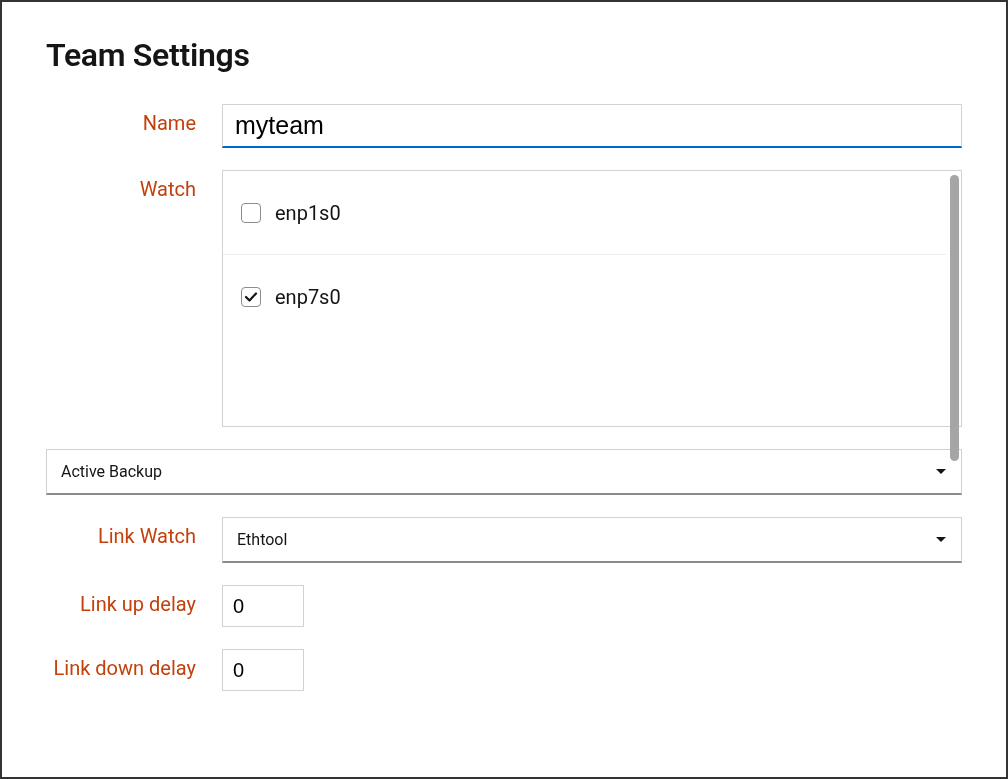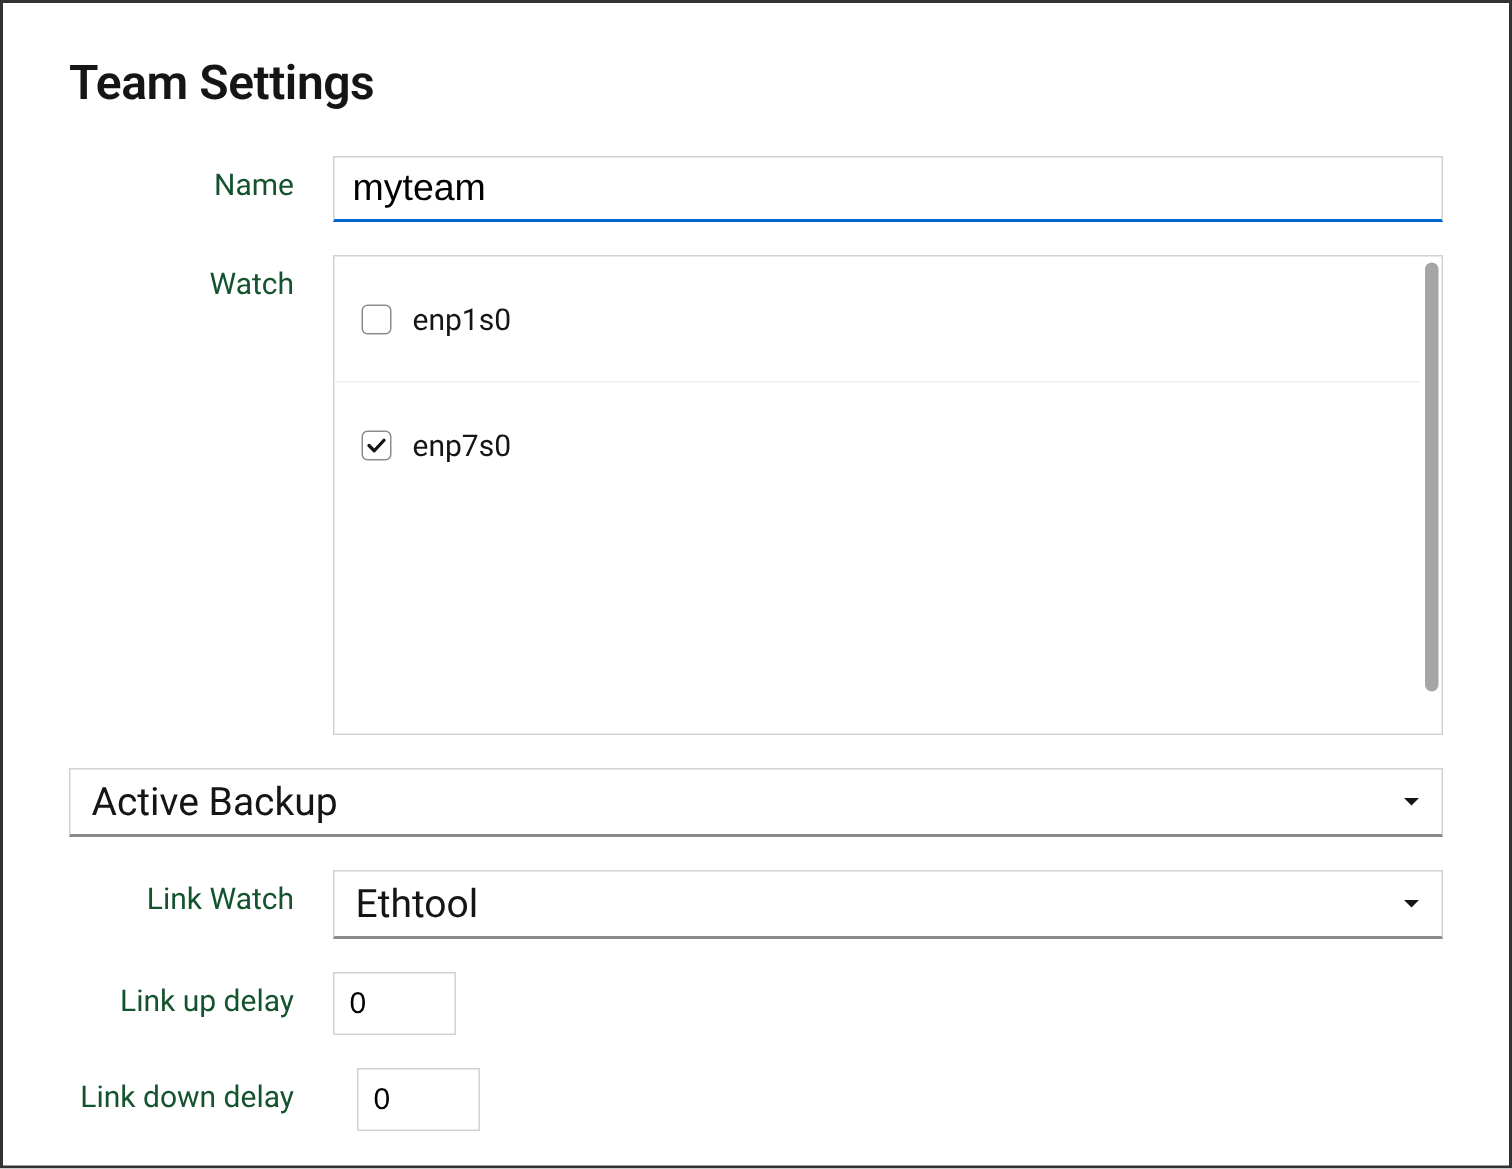--- a/index.html
+++ b/index.html
@@ -29,21 +29,21 @@
     display: flex;
     align-items: flex-start;
     margin-bottom: 22px;
   }
   .label-cell {
     width: 176px;
     text-align: right;
     padding-right: 26px;
     padding-top: 7px;
     font-size: 20px;
-    color: #14532d;
+    color: #c2410c;
     flex-shrink: 0;
   }
   .field-cell {
     flex: 1;
     min-width: 0;
   }
   .text-input {
     width: 100%;
     height: 44px;
     border: 1px solid #d2d2d2;
@@ -57,21 +57,21 @@
     width: 82px;
     height: 42px;
     border: 1px solid #d2d2d2;
     font-size: 20px;
     padding: 4px 10px;
     background: #fff;
     outline: none;
   }
   .ports-box {
     border: 1px solid #d2d2d2;
-    height: 320px;
+    height: 257px;
     position: relative;
     background: #fff;
   }
   .ports-scroll {
     position: absolute;
     left: 0; top: 0; right: 15px; bottom: 0;
     overflow-y: auto;
   }
   .ports-scrollbar {
     position: absolute;
@@ -104,21 +104,21 @@
   .port-label { font-size: 20px; }
   .select {
     width: 100%;
     height: 46px;
     border: 1px solid #d2d2d2;
     border-bottom: 2px solid #8a8a8a;
     display: flex;
     align-items: center;
     justify-content: space-between;
     padding: 0 14px;
-    font-size: 26px;
+    font-size: 16px;
     background: #fff;
     cursor: pointer;
   }
   .select .caret svg { display: block; }
 </style>
 </head>
 <body>
 
 <div class="window">
   <div class="page">
@@ -181,21 +181,21 @@
       </div>
     </div>
 
     <div class="form-row">
       <div class="label-cell">Link up delay</div>
       <div class="field-cell">
         <input class="number-input" type="text" value="0" style="">
       </div>
     </div>
 
-    <div class="form-row" style="margin-bottom:0;gap:16px;">
+    <div class="form-row" style="margin-bottom:0;">
       <div class="label-cell">Link down delay</div>
       <div class="field-cell">
         <input class="number-input" type="text" value="0" style="">
       </div>
     </div>
 
   </div>
 </div>
 
 </body></html>

